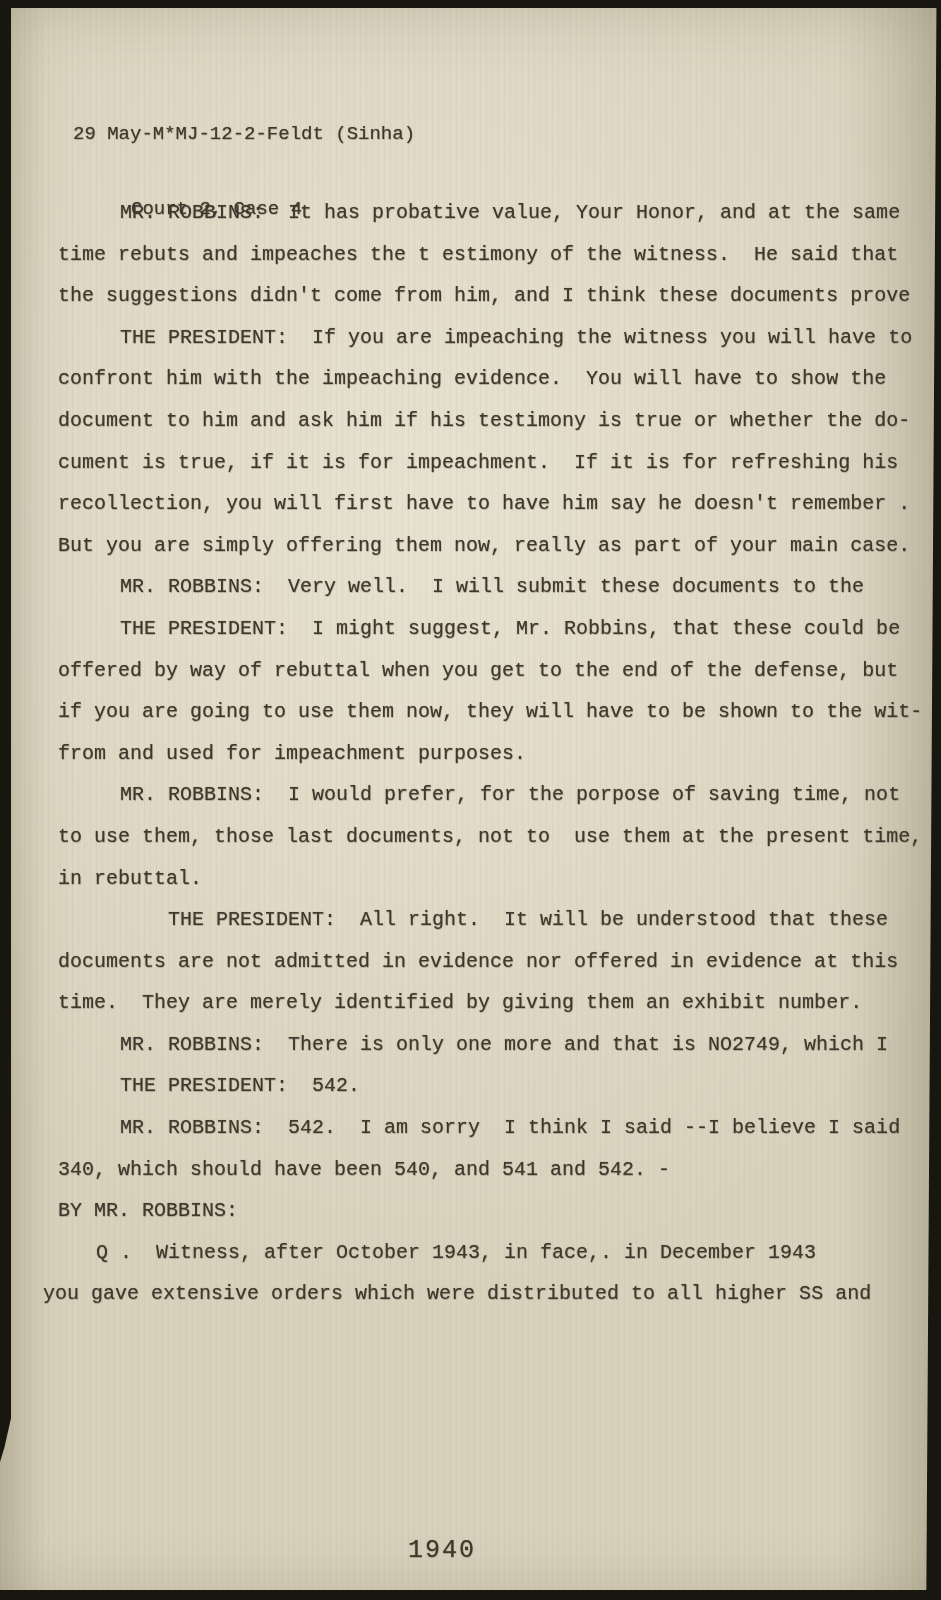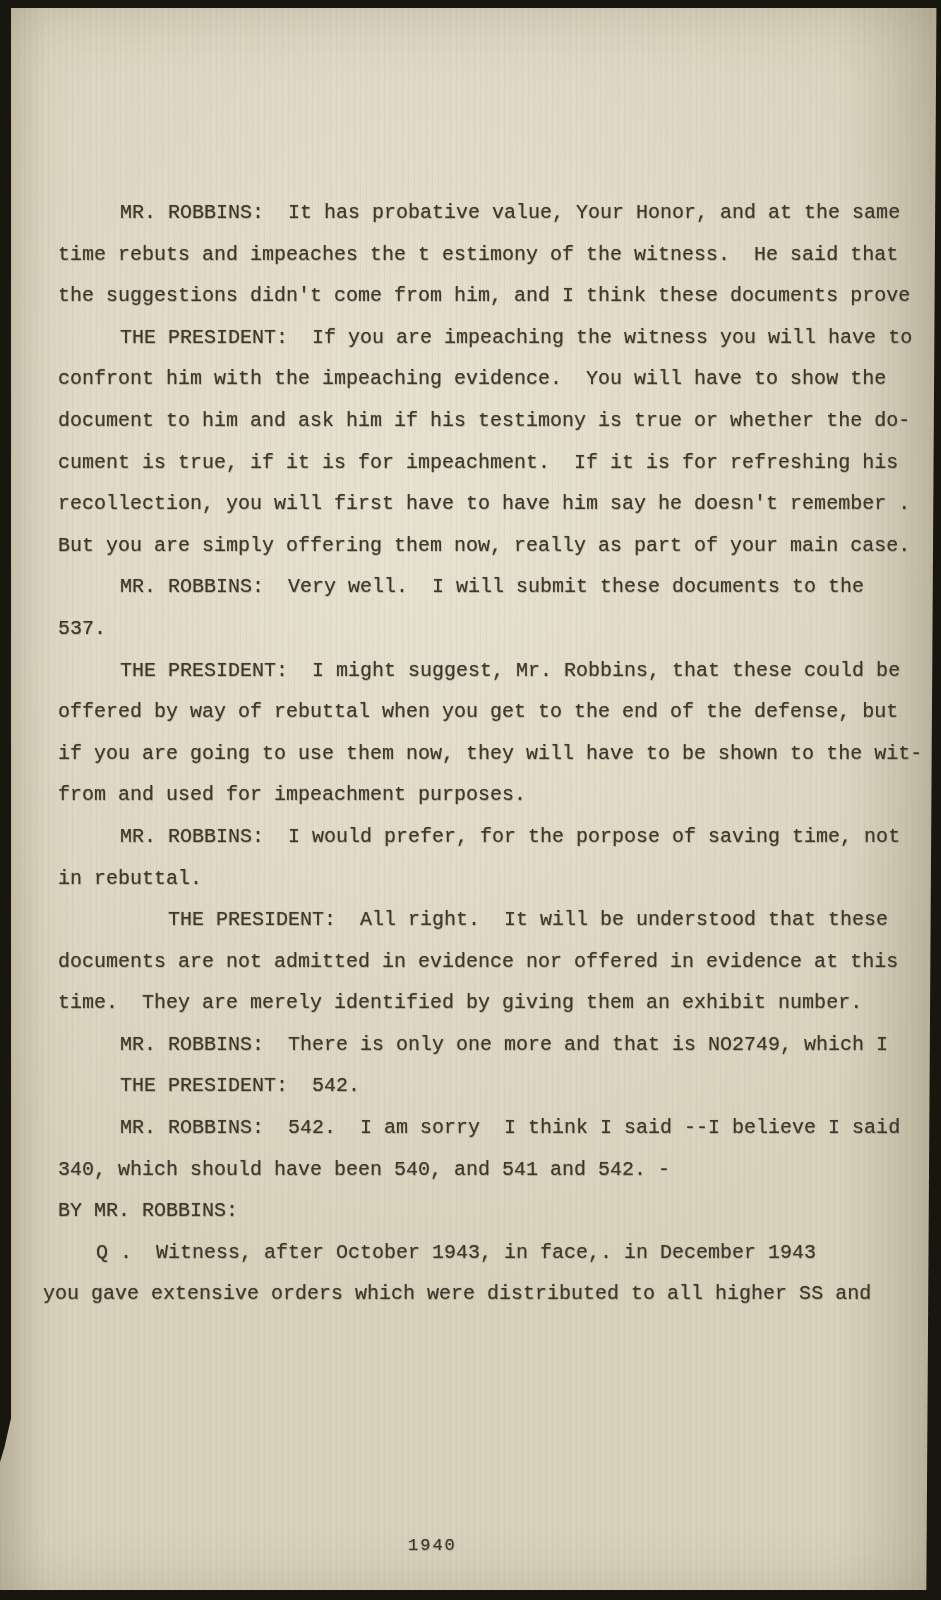--- a/index.html
+++ b/index.html
@@ -42,45 +42,49 @@
   }
   .line { white-space: pre; height: 41.6px; }
   .indent-none { padding-left: 0; }
   .indent-para { padding-left: 62px; }
   .indent-deep { padding-left: 110px; }
   .indent-q    { padding-left: 38px; }
   .indent-out  { margin-left: -15px; }
 
   .footer {
     position: absolute; left: 408px; top: 1536px;
-    font-size: 17px; letter-spacing: 2px; white-space: pre;
+    font-size: 25px; letter-spacing: 2px; white-space: pre;
   }
 </style>
 </head>
 <body>
 
 <div class="paper">
+  <div class="header ink">
+    <div class="h1">29 May-M*MJ-12-2-Feldt (Sinha)</div>
+    <div class="h2">Court 2, Case 4</div>
+  </div>
 
   <div class="bodytext ink">
       <div class="line indent-para">MR. ROBBINS:  It has probative value, Your Honor, and at the same</div>
       <div class="line indent-none">time rebuts and impeaches the t estimony of the witness.  He said that</div>
       <div class="line indent-none">the suggestions didn't come from him, and I think these documents prove</div>
       <div class="line indent-para">THE PRESIDENT:  If you are impeaching the witness you will have to</div>
       <div class="line indent-none">confront him with the impeaching evidence.  You will have to show the</div>
       <div class="line indent-none">document to him and ask him if his testimony is true or whether the do-</div>
       <div class="line indent-none">cument is true, if it is for impeachment.  If it is for refreshing his</div>
       <div class="line indent-none">recollection, you will first have to have him say he doesn't remember .</div>
       <div class="line indent-none">But you are simply offering them now, really as part of your main case.</div>
       <div class="line indent-para">MR. ROBBINS:  Very well.  I will submit these documents to the</div>
-      <div class="line indent-none">537.</div>
       <div class="line indent-para">THE PRESIDENT:  I might suggest, Mr. Robbins, that these could be</div>
       <div class="line indent-none">offered by way of rebuttal when you get to the end of the defense, but</div>
       <div class="line indent-none">if you are going to use them now, they will have to be shown to the wit-</div>
       <div class="line indent-none">from and used for impeachment purposes.</div>
       <div class="line indent-para">MR. ROBBINS:  I would prefer, for the porpose of saving time, not</div>
+      <div class="line indent-none">to use them, those last documents, not to  use them at the present time,</div>
       <div class="line indent-none">in rebuttal.</div>
       <div class="line indent-deep">THE PRESIDENT:  All right.  It will be understood that these</div>
       <div class="line indent-none">documents are not admitted in evidence nor offered in evidence at this</div>
       <div class="line indent-none">time.  They are merely identified by giving them an exhibit number.</div>
       <div class="line indent-para">MR. ROBBINS:  There is only one more and that is NO2749, which I</div>
       <div class="line indent-para">THE PRESIDENT:  542.</div>
       <div class="line indent-para">MR. ROBBINS:  542.  I am sorry  I think I said --I believe I said</div>
       <div class="line indent-none">340, which should have been 540, and 541 and 542. -</div>
       <div class="line indent-none">BY MR. ROBBINS:</div>
       <div class="line indent-q">Q .  Witness, after October 1943, in face,. in December 1943</div>

